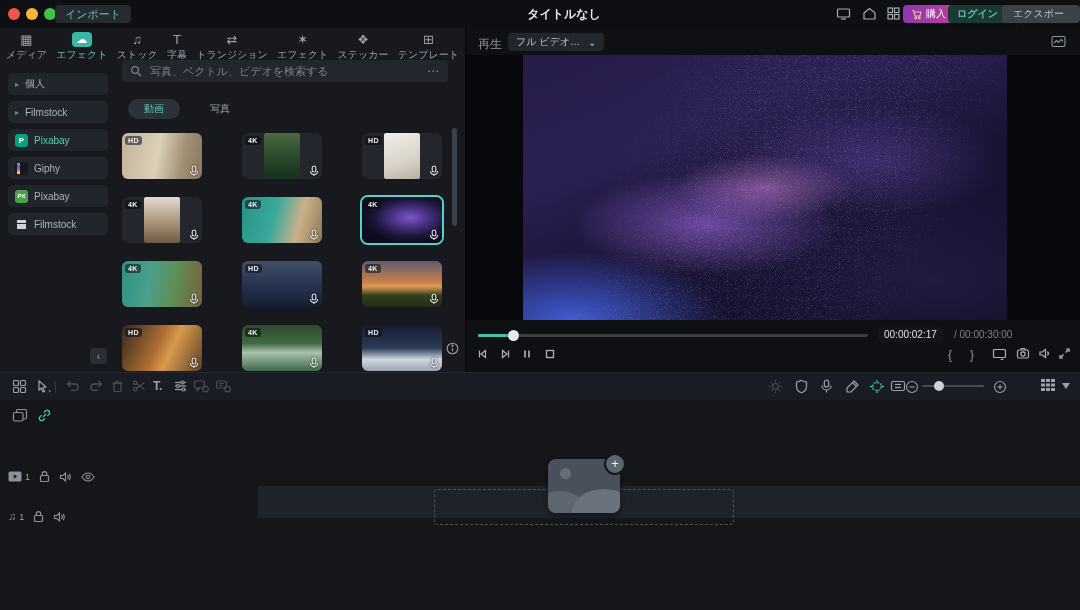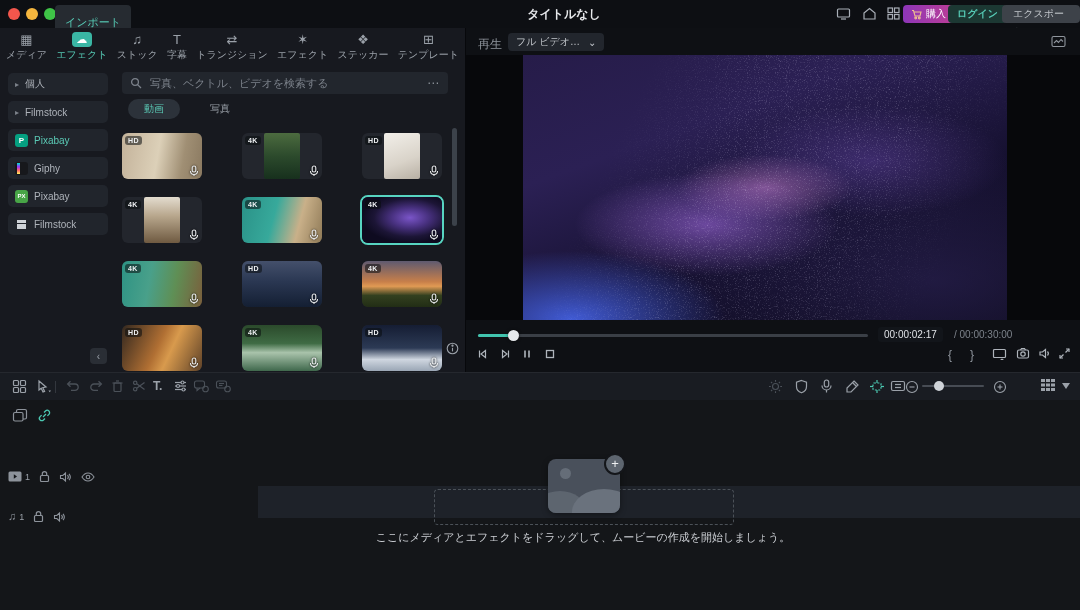--- a/index.html
+++ b/index.html
@@ -4,21 +4,21 @@
 <style>
   html,body{margin:0;padding:0;background:#060708;}
   #app{position:relative;width:1080px;height:610px;background:#101318;overflow:hidden;
        font-family:"Liberation Sans","DejaVu Sans",sans-serif;color:#c7cbd1;
        -webkit-font-smoothing:antialiased;}
   svg{display:block;}
 
   
   .topbar{position:absolute;left:0;top:0;width:1080px;height:28px;background:#0d0f13;border-bottom:1px solid #05060a;}
   .light{position:absolute;top:8px;width:12px;height:12px;border-radius:50%;}
-  .btn-import{position:absolute;left:55px;top:5px;height:18px;padding:8px 10px;background:#262b31;border-radius:4px;
+  .btn-import{position:absolute;left:55px;top:5px;height:18px;padding:0 10px;background:#262b31;border-radius:4px;
       color:#56cab5;font-size:11px;line-height:18px;}
   .win-title{position:absolute;left:0;top:0;width:1080px;text-align:center;line-height:28px;font-size:12px;
       font-weight:bold;color:#e7e9ec;padding-left:24px;}
   .top-ic{position:absolute;top:6px;color:#a9afb7;}
   .btn-buy{position:absolute;left:903px;top:5px;height:18px;padding:0 8px;border-radius:4px;
       background:linear-gradient(90deg,#8d36b8,#bb3d96);color:#fff;font-size:10px;line-height:18px;display:flex;align-items:center;gap:4px;}
   .btn-login{position:absolute;left:948px;top:5px;height:18px;padding:0 9px;border-radius:4px;background:#1c3833;
       color:#55c9b4;font-size:10px;line-height:18px;font-weight:bold;}
   .btn-export{position:absolute;left:1002px;top:5px;height:18px;padding:0 11px;border-radius:4px;background:#3d4249;
       color:#c3c7cc;font-size:10px;line-height:18px;}
@@ -38,21 +38,21 @@
   .logo{width:13px;height:13px;border-radius:3px;display:flex;align-items:center;justify-content:center;font-size:8px;font-weight:bold;color:#fff;flex:0 0 auto;position:relative;}
   .logo-pexels{background:#05a081;}.logo-pexels::after{content:"P";}
   .logo-giphy{background:#17181c;overflow:hidden;}
   .logo-giphy::before{content:"";position:absolute;left:2px;top:1px;bottom:1px;width:3px;
       background:linear-gradient(180deg,#00e6cc,#9933ff,#ff6666,#fff35c);}
   .logo-pixabay{background:#48a547;}.logo-pixabay::after{content:"PX";font-size:6px;}
   .logo-unsplash{background:transparent;}
   .logo-unsplash::before{content:"";position:absolute;left:2px;top:2px;width:9px;height:3px;background:#cfd3d8;}
   .logo-unsplash::after{content:"";position:absolute;left:2px;bottom:2px;width:9px;height:5px;background:#cfd3d8;}
 
-  .searchbar{position:absolute;left:122px;top:44px;width:326px;height:22px;background:#22262d;border-radius:4px;display:flex;align-items:center;padding:0 8px;box-sizing:border-box;gap:6px;}
+  .searchbar{position:absolute;left:122px;top:32px;width:326px;height:22px;background:#22262d;border-radius:4px;display:flex;align-items:center;padding:0 8px;box-sizing:border-box;gap:6px;}
   .searchbar input{flex:1;background:transparent;border:none;outline:none;color:#aeb3ba;font-size:11px;font-family:inherit;}
   .searchbar input::placeholder{color:#7c828b;}
   .search-more{color:#8b9199;font-size:12px;letter-spacing:1px;cursor:pointer;}
 
   .filters{position:absolute;left:128px;top:71px;display:flex;gap:14px;align-items:center;}
   .filter{font-size:10px;color:#9aa0a8;padding:3px 16px;border-radius:10px;cursor:pointer;}
   .filter.active{background:#2c323a;color:#5bcab6;text-align:center;}
 
   .thumb-grid{position:absolute;left:114px;top:105px;display:grid;grid-template-columns:repeat(3,80px);column-gap:40px;row-gap:18px;padding-left:8px;}
   .thumb{position:relative;width:80px;height:46px;border-radius:6px;background:#23262d;cursor:pointer;}
@@ -766,16 +766,15 @@
     <div class="lane"></div>
     <div class="dropzone"></div>
 
     <div class="ph-icon">
       <span class="ph-sun"></span>
       <span class="ph-m1"></span>
       <span class="ph-m2"></span>
     </div>
     <div class="ph-plus">+</div>
 
-    <div class="drop-text">ここにメディアとエフェクトをドラッグして、ムービーの作成を開始しましょう。</div>
   </div>
 
 </div>
 
 </body></html>

